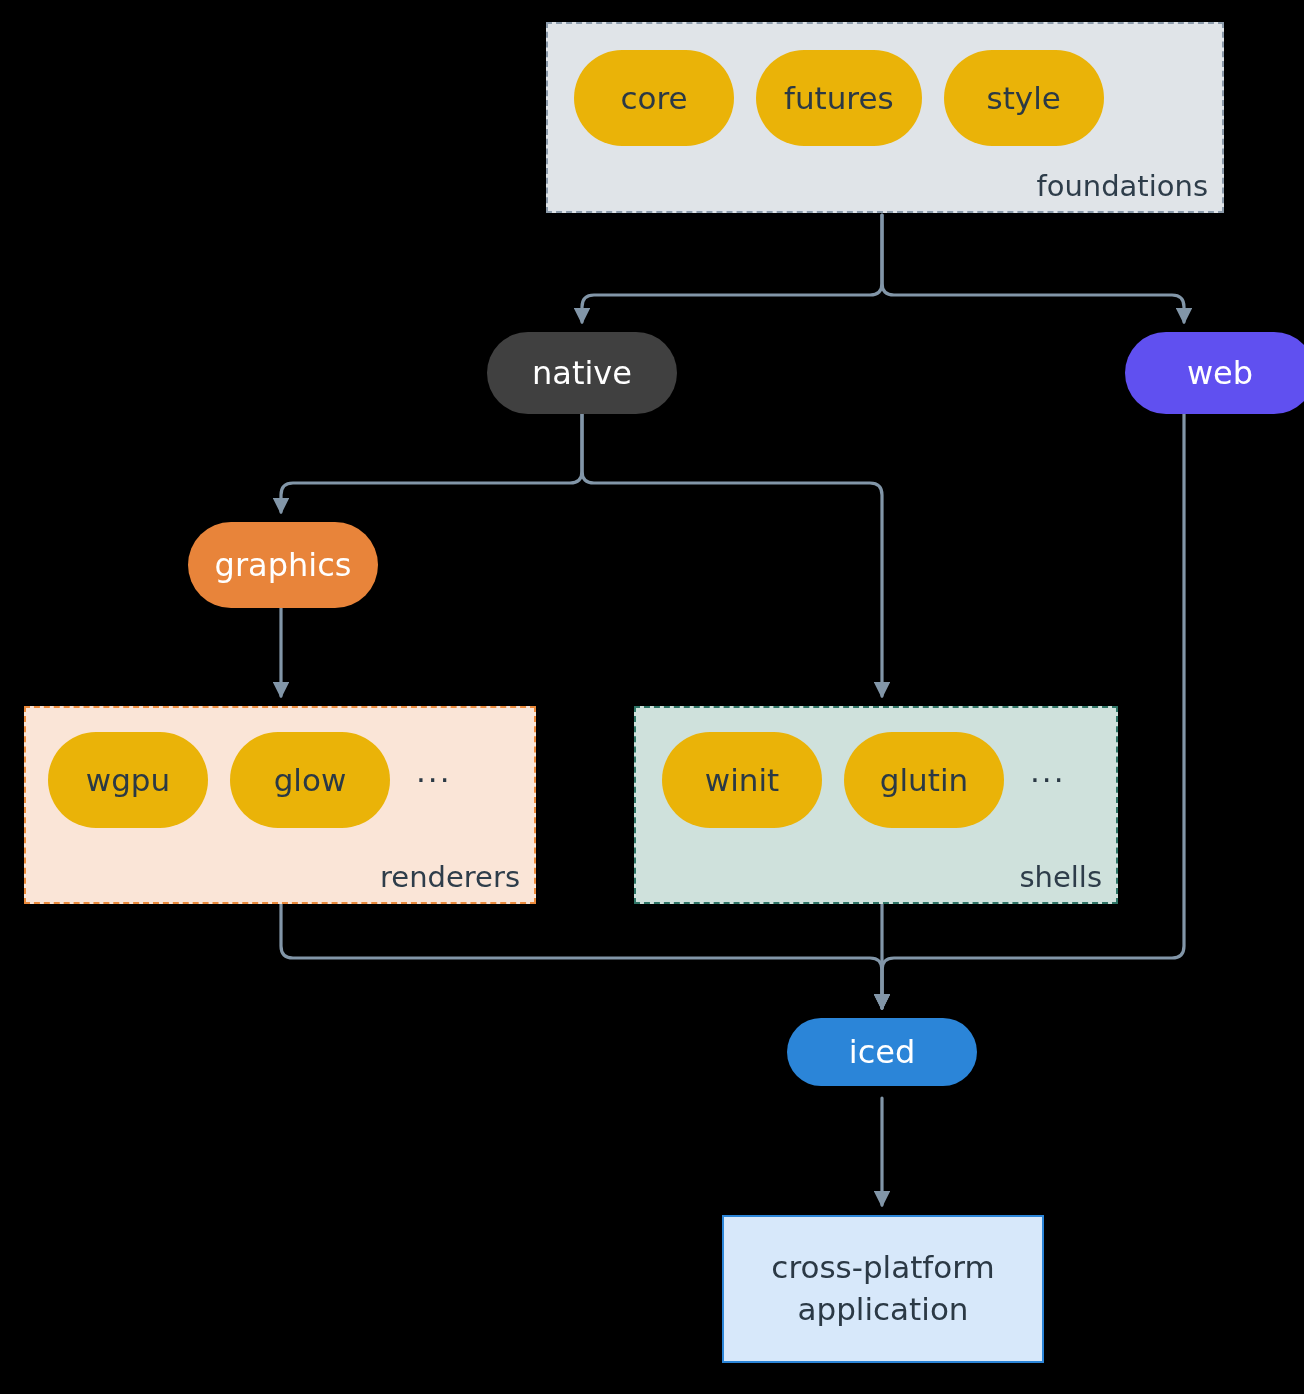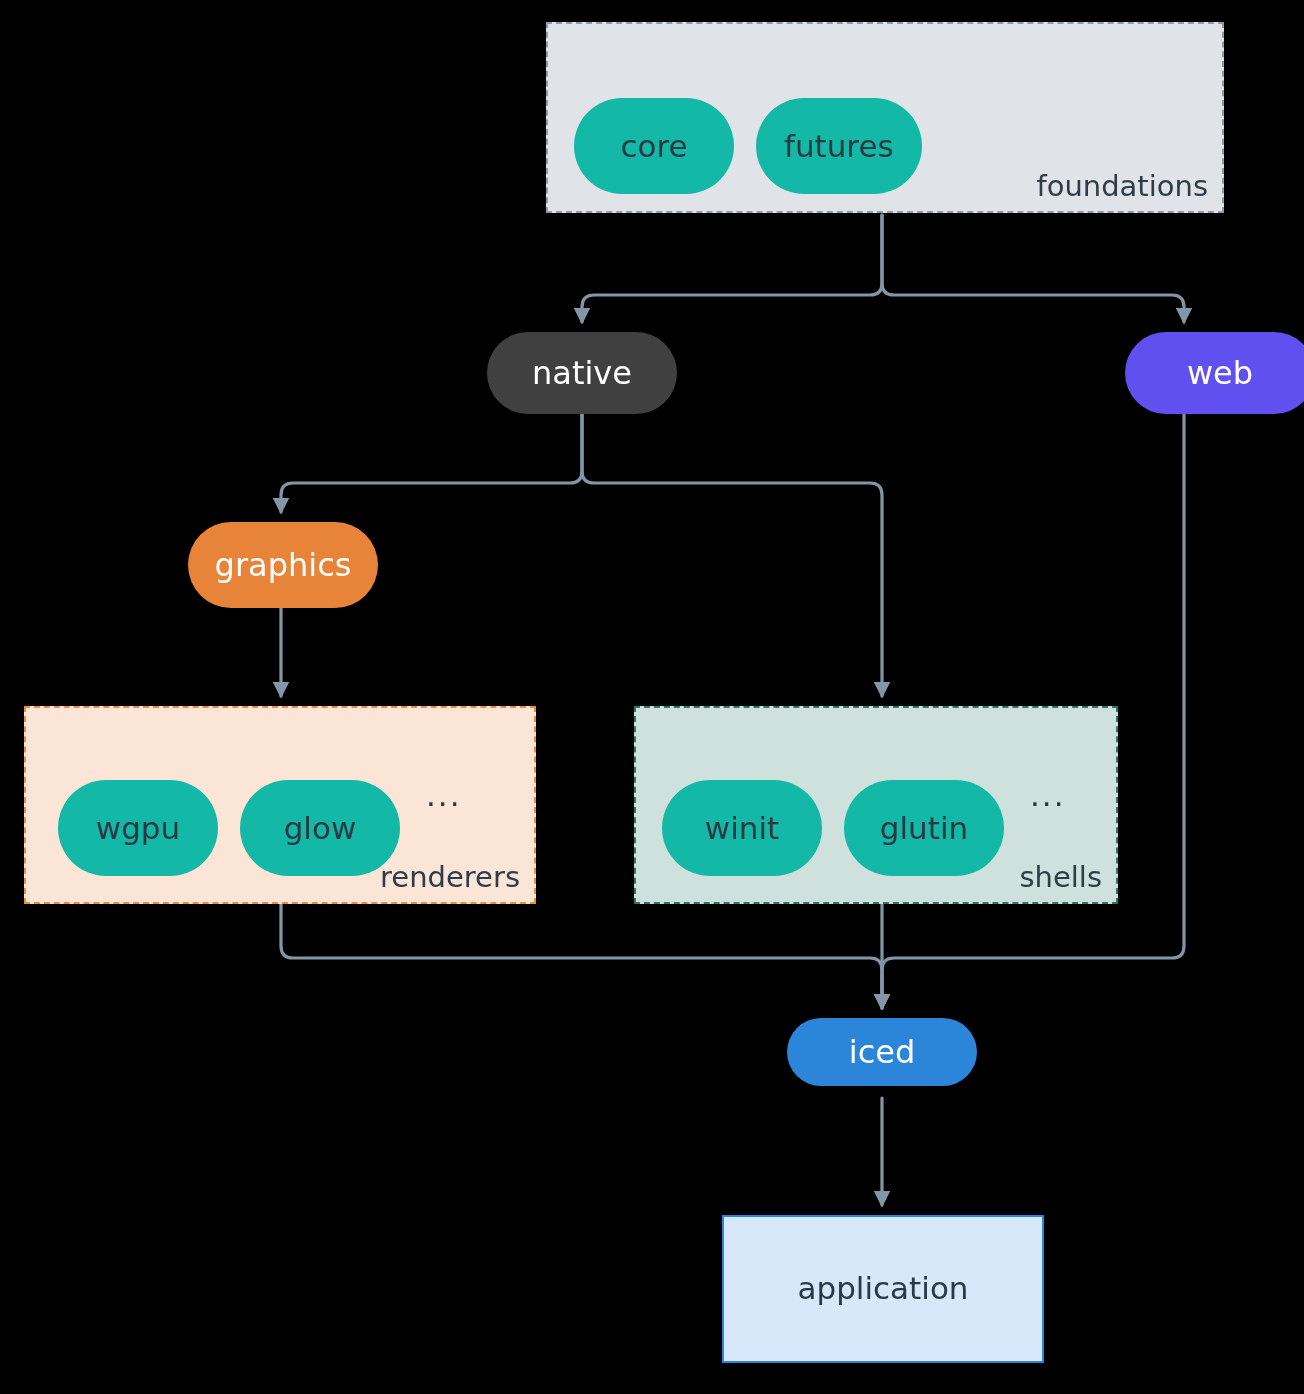--- a/index.html
+++ b/index.html
@@ -61,47 +61,46 @@
   #sg-foundations .pill-row { left: 26px; top: 26px; }
 
   #sg-renderers {
     left: 24px;
     top: 706px;
     width: 512px;
     height: 198px;
     background: #fae5d7;
     border: 2px dashed #ec8b3c;
   }
-  #sg-renderers .pill-row { left: 32px; top: 24px; }
+  #sg-renderers .pill-row { left: 22px; top: 24px; }
 
   #sg-shells {
     left: 634px;
     top: 706px;
     width: 484px;
     height: 198px;
     background: #cfe1dc;
     border: 2px dashed #2f7566;
   }
   #sg-shells .pill-row { left: 26px; top: 24px; }
 
   
   .inner-pill {
     height: 96px;
     min-width: 160px;
     padding: 0 28px;
     box-sizing: border-box;
-    background: #14b8a6;
+    background: #eab308;
     border-radius: 48px;
     display: flex;
     align-items: center;
     justify-content: center;
     font-size: 31px;
     color: #2b3945;
     white-space: nowrap;
-    margin-top: 48px;
   }
   .ellipsis {
     font-size: 31px;
     color: #2b3945;
     letter-spacing: 2px;
     padding: 0 4px;
     line-height: 96px;
   }
 
   
@@ -188,20 +187,21 @@
       <path d="M 1184 414 L 1184 946 Q 1184 958 1172 958 L 894 958 Q 882 958 882 970 L 882 1008" marker-end="url(#arrow)"></path>
 
       <path d="M 882 1098 L 882 1205" marker-end="url(#arrow)"></path>
     </g>
   </svg>
 
   <div class="subgraph" id="sg-foundations">
     <div class="pill-row">
       <div class="inner-pill">core</div>
       <div class="inner-pill">futures</div>
+      <div class="inner-pill">style</div>
     </div>
     <div class="subgraph-label">foundations</div>
   </div>
 
   <div class="subgraph" id="sg-renderers">
     <div class="pill-row">
       <div class="inner-pill">wgpu</div>
       <div class="inner-pill">glow</div>
       <div class="ellipsis">···</div>
     </div>
@@ -219,16 +219,17 @@
 
   <div class="node-pill" id="node-native">native</div>
 
   <div class="node-pill" id="node-web">web</div>
 
   <div class="node-pill" id="node-graphics">graphics</div>
 
   <div class="node-pill" id="node-iced">iced</div>
 
   <div id="node-app">
+    <span>cross-platform</span>
     <span>application</span>
   </div>
 
 </div>
 
 </body></html>

